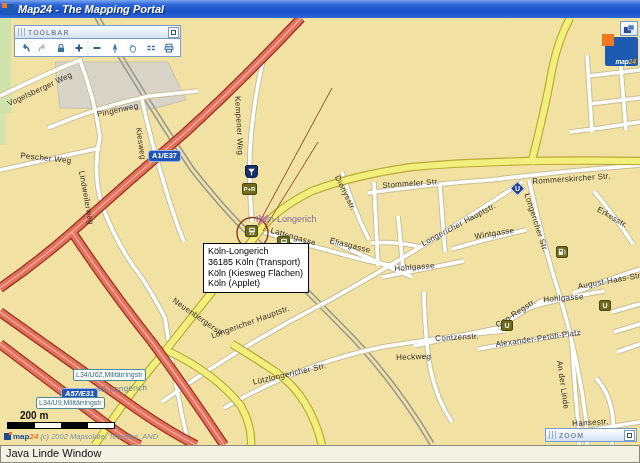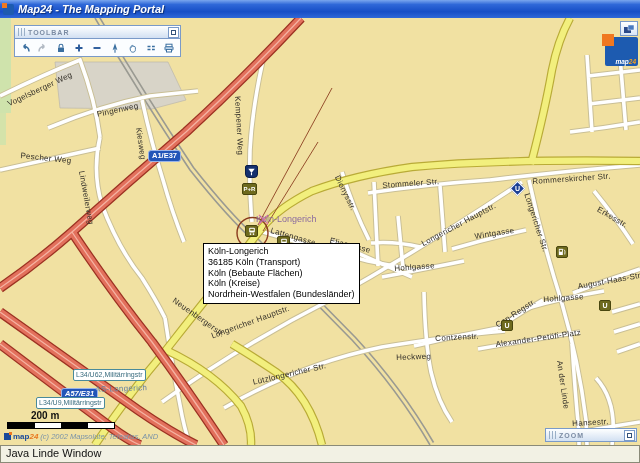--- a/index.html
+++ b/index.html
@@ -55,21 +55,21 @@
   .corner-btn{position:absolute;right:2px;top:3px;width:18px;height:15px;box-sizing:border-box;
     border:1px solid #7a9ac8;background:linear-gradient(#ffffff,#d8e6f6);padding:0;z-index:25;
     display:flex;align-items:center;justify-content:center;cursor:pointer;}
   .map24-logo{position:absolute;left:605px;top:19px;width:33px;height:29px;background:#1d5bb0;
     border-radius:2px;z-index:5;}
   .map24-logo::before{content:"";position:absolute;left:-3px;top:-3px;width:12px;height:12px;background:#f07820;}
   .map24-logo .lg{position:absolute;right:2px;bottom:1px;font-size:6.5px;font-weight:bold;font-style:italic;}
   .map24-logo .lg .m{color:#fff;} .map24-logo .lg .n{color:#f0a020;}
   
   .scalebar{position:absolute;left:7px;top:392px;z-index:12;}
-  .scalebar .lbl{font-size:10px;font-weight:bold;color:#111;margin-left:24px;line-height:11px;}
+  .scalebar .lbl{font-size:10px;font-weight:bold;color:#111;margin-left:13px;line-height:11px;}
   .scalebar .bar{width:106px;height:5px;border:1px solid #000;display:flex;margin-top:1px;background:#fff;}
   .scalebar .bar i{flex:1;} .scalebar .bar i:nth-child(odd){background:#000;}
   .copyright{position:absolute;left:4px;top:414px;z-index:12;display:flex;align-items:center;gap:2px;}
   .cp-block{width:7px;height:7px;background:#1a4a9a;position:relative;flex:none;}
   .cp-block::after{content:"";position:absolute;right:-1px;top:-1px;width:3px;height:3px;background:#f07820;}
   .cp-map{font-size:8px;font-weight:bold;color:#1a4a9a;}
   .cp-24{font-size:8px;font-weight:bold;font-style:italic;color:#e87820;margin-left:-2px;}
   .cp-text{font-size:7.5px;font-style:italic;color:#7a93a8;white-space:nowrap;}
 </style>
 </head>
@@ -232,23 +232,22 @@
       <div class="shield" style="left: 61px; top: 370px; font-style: italic;">A57/E31</div>
       <div class="roadbox" style="left: 73px; top: 351px;">L34/U62,Militärringstr</div>
       <div class="roadbox" style="left: 36px; top: 379px;">L34/U9,Militärringstr</div>
     </div>
 
   <span class="place-label" style="left:256px;top:196px;">Köln-Longerich</span>
 
   <div class="tooltip" id="tooltip">
       <div>Köln-Longerich</div>
       <div>36185 Köln (Transport)</div>
-      <div>Köln (Bebaute Flächen)</div>
-      <div>Köln (Kreise)</div>
-      <div>Nordrhein-Westfalen (Bundesländer)</div>
+      <div>Köln (Kiesweg Flächen)</div>
+      <div>Köln (Applet)</div>
     </div>
 
   <div class="panel toolbar">
     <div class="panel-header">
       <span class="grip"></span>
       <span class="panel-title">TOOLBAR</span>
       <button class="panel-btn"></button>
     </div>
     <div class="toolbar-body" id="toolbar-body">
         <button class="tb-btn">

